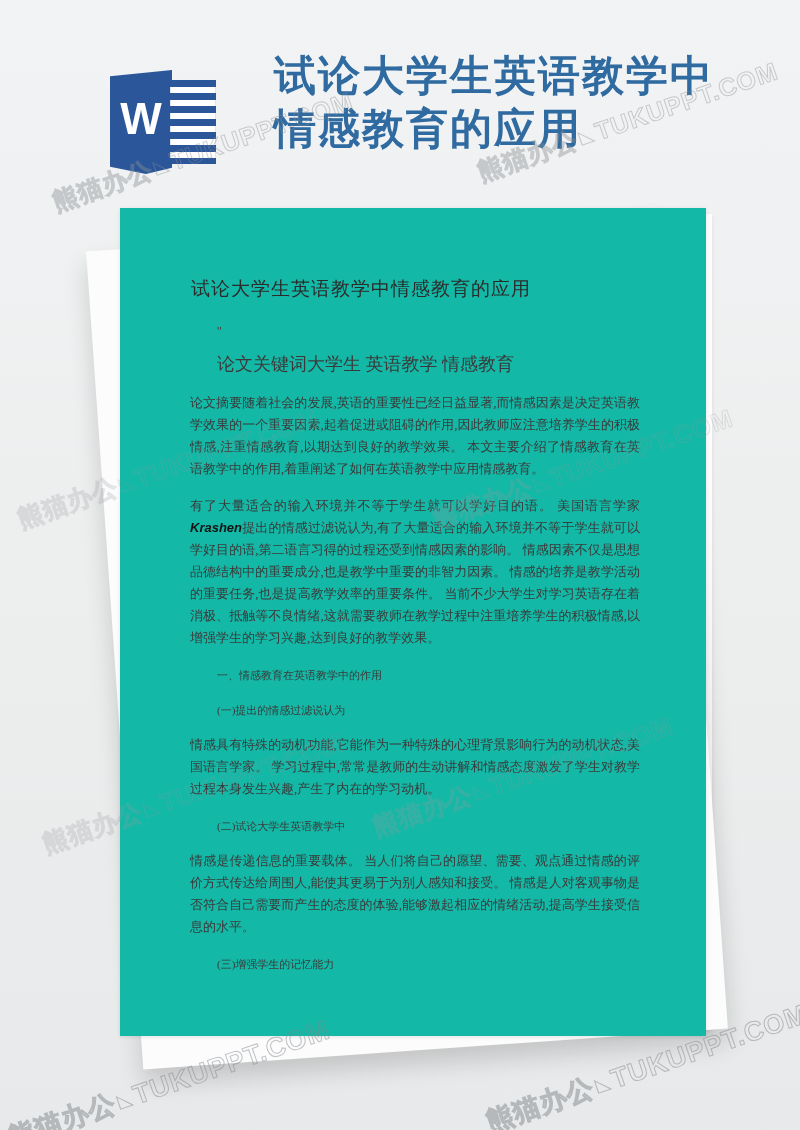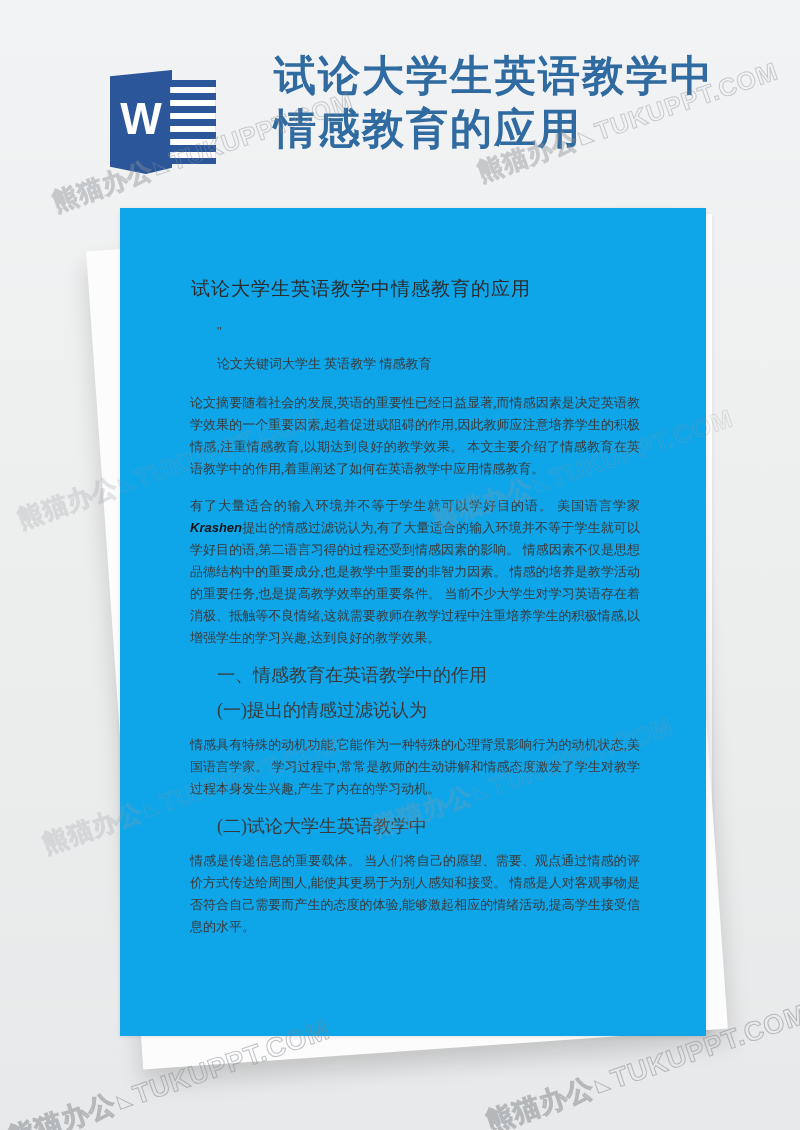--- a/index.html
+++ b/index.html
@@ -29,29 +29,29 @@
     position:absolute;left:262px;top:38px;margin:12px;
     font-size:42px;line-height:53px;font-weight:bold;color:#2f6aa0;
     letter-spacing:2px;white-space:nowrap;
   }
   
   .sheet{position:absolute;background:#fdfdfe;}
   .sheet-a{left:126px;top:214px;width:586px;height:816px;box-shadow:0 2px 5px rgba(0,0,0,0.08);}
   .sheet-b{left:114px;top:230px;width:586px;height:820px;transform:rotate(-4deg);
            background:#fcfcfd;box-shadow:0 14px 24px rgba(0,0,0,0.16);}
   .page{
-    position:absolute;left:120px;top:208px;width:586px;height:828px;background:#0ea5e9;
+    position:absolute;left:120px;top:208px;width:586px;height:828px;background:#14b8a6;
     box-shadow:0 1px 4px rgba(0,0,0,0.10);
     padding:68px 66px 0 69px;box-sizing:border-box;color:#3a3a3a;
   }
   .doc-title{font-size:19px;font-weight:normal;color:#2b2b2b;letter-spacing:1px;margin:0 0 22px 2px;}
   .quote-mark{margin:0 0 14px 28px;font-size:13px;color:#4a4a4a;font-family:"Liberation Sans",sans-serif;line-height:16px;}
-  .indent-line{margin:0 0 18px 28px;font-size:13px;line-height:20px;color:#3a3a3a;}
+  .indent-line{margin:0 0 18px 28px;font-size:18px;line-height:20px;color:#3a3a3a;}
   .para{margin:0 0 15px 1px;font-size:13px;line-height:22px;text-align:justify;color:#3a3a3a;}
-  .heading{margin:0 0 13px 28px;font-size:18px;line-height:22px;color:#3a3a3a;}
+  .heading{margin:0 0 13px 28px;font-size:11px;line-height:22px;color:#3a3a3a;}
   .keyword-latin{font-family:"Liberation Sans","DejaVu Sans",sans-serif;font-weight:bold;color:#141414;font-style:italic;}
   
   .wm{
     position:absolute;transform:rotate(-19deg);white-space:nowrap;
     font-family:"Liberation Sans","DejaVu Sans",sans-serif;font-weight:bold;
     font-size:25px;letter-spacing:1px;color:transparent;
     -webkit-text-stroke:1px rgba(138,143,148,0.42);
     pointer-events:none;
   }
   .wm .wm-logo{font-size:17px;vertical-align:3px;padding:0 3px;}
@@ -78,20 +78,21 @@
   <h2 class="doc-title">试论大学生英语教学中情感教育的应用</h2>
   <p class="quote-mark">"</p>
   <p class="indent-line">论文关键词大学生 英语教学 情感教育</p>
   <p class="para">论文摘要随着社会的发展,英语的重要性已经日益显著,而情感因素是决定英语教学效果的一个重要因素,起着促进或阻碍的作用,因此教师应注意培养学生的积极情感,注重情感教育,以期达到良好的教学效果。 本文主要介绍了情感教育在英语教学中的作用,着重阐述了如何在英语教学中应用情感教育。</p>
   <p class="para"><span>有了大量适合的输入环境并不等于学生就可以学好目的语。 美国语言学家</span><span class="keyword-latin">Krashen</span><span>提出的情感过滤说认为,有了大量适合的输入环境并不等于学生就可以学好目的语,第二语言习得的过程还受到情感因素的影响。 情感因素不仅是思想品德结构中的重要成分,也是教学中重要的非智力因素。 情感的培养是教学活动的重要任务,也是提高教学效率的重要条件。 当前不少大学生对学习英语存在着消极、抵触等不良情绪,这就需要教师在教学过程中注重培养学生的积极情感,以增强学生的学习兴趣,达到良好的教学效果。</span></p>
   <p class="heading">一、情感教育在英语教学中的作用</p>
   <p class="heading">(一)提出的情感过滤说认为</p>
   <p class="para">情感具有特殊的动机功能,它能作为一种特殊的心理背景影响行为的动机状态,美国语言学家。 学习过程中,常常是教师的生动讲解和情感态度激发了学生对教学过程本身发生兴趣,产生了内在的学习动机。</p>
   <p class="heading">(二)试论大学生英语教学中</p>
   <p class="para">情感是传递信息的重要载体。 当人们将自己的愿望、需要、观点通过情感的评价方式传达给周围人,能使其更易于为别人感知和接受。 情感是人对客观事物是否符合自己需要而产生的态度的体验,能够激起相应的情绪活动,提高学生接受信息的水平。</p>
+  <p class="heading">(三)增强学生的记忆能力</p>
 </div>
 
 <div>
   <div class="wm" style="left:45px;top:135px;"><span>熊猫办公</span><span class="wm-logo">◣</span><span>TUKUPPT.COM</span></div>
   <div class="wm" style="left:470px;top:105px;"><span>熊猫办公</span><span class="wm-logo">◣</span><span>TUKUPPT.COM</span></div>
   <div class="wm wm-light" style="left:10px;top:452px;"><span>熊猫办公</span><span class="wm-logo">◣</span><span>TUKUPPT.COM</span></div>
   <div class="wm wm-light" style="left:425px;top:452px;"><span>熊猫办公</span><span class="wm-logo">◣</span><span>TUKUPPT.COM</span></div>
   <div class="wm wm-light" style="left:35px;top:777px;"><span>熊猫办公</span><span class="wm-logo">◣</span><span>TUKUPPT.COM</span></div>
   <div class="wm wm-light" style="left:365px;top:760px;"><span>熊猫办公</span><span class="wm-logo">◣</span><span>TUKUPPT.COM</span></div>
   <div class="wm wm-strong" style="left:0px;top:1066px;"><span>熊猫办公</span><span class="wm-logo">◣</span><span>TUKUPPT.COM</span></div>

